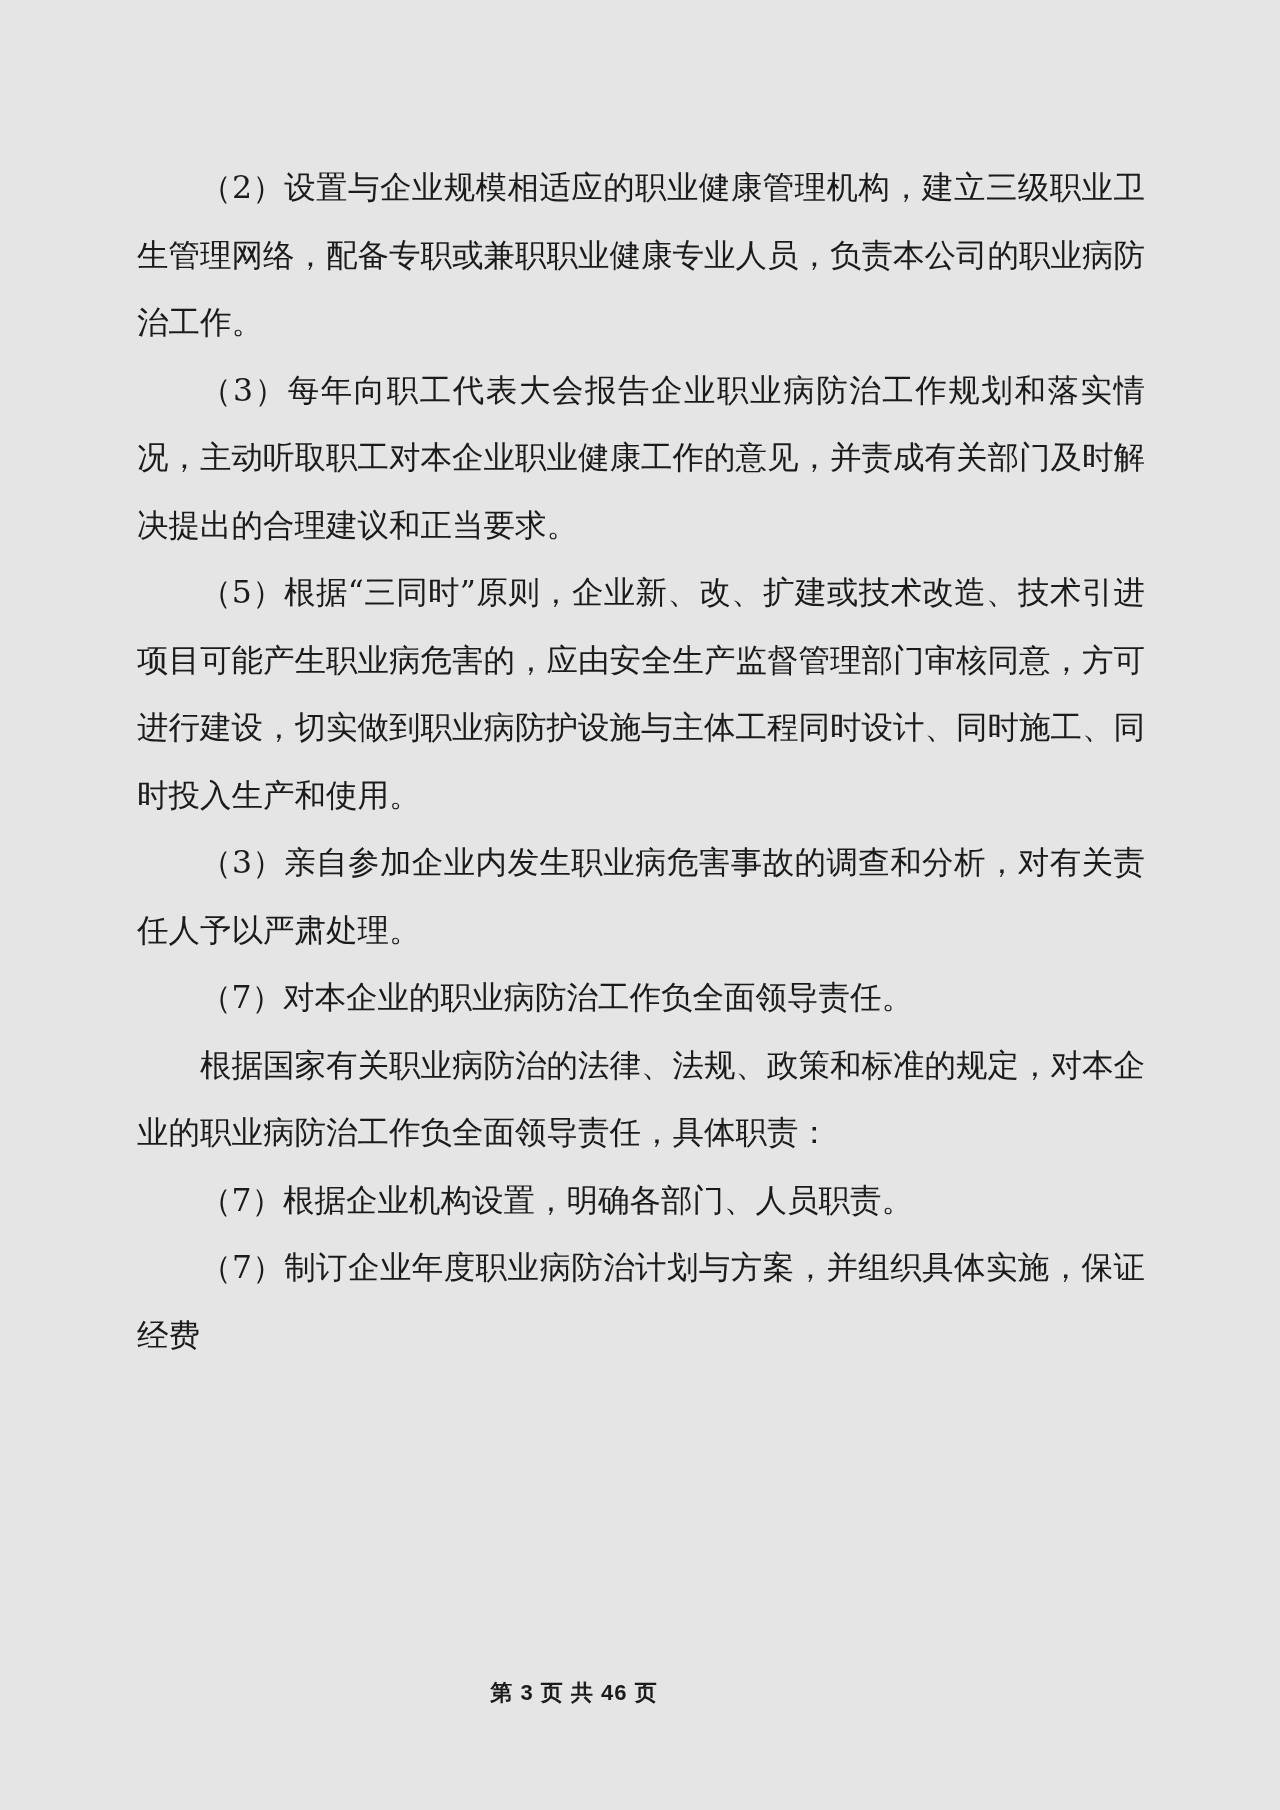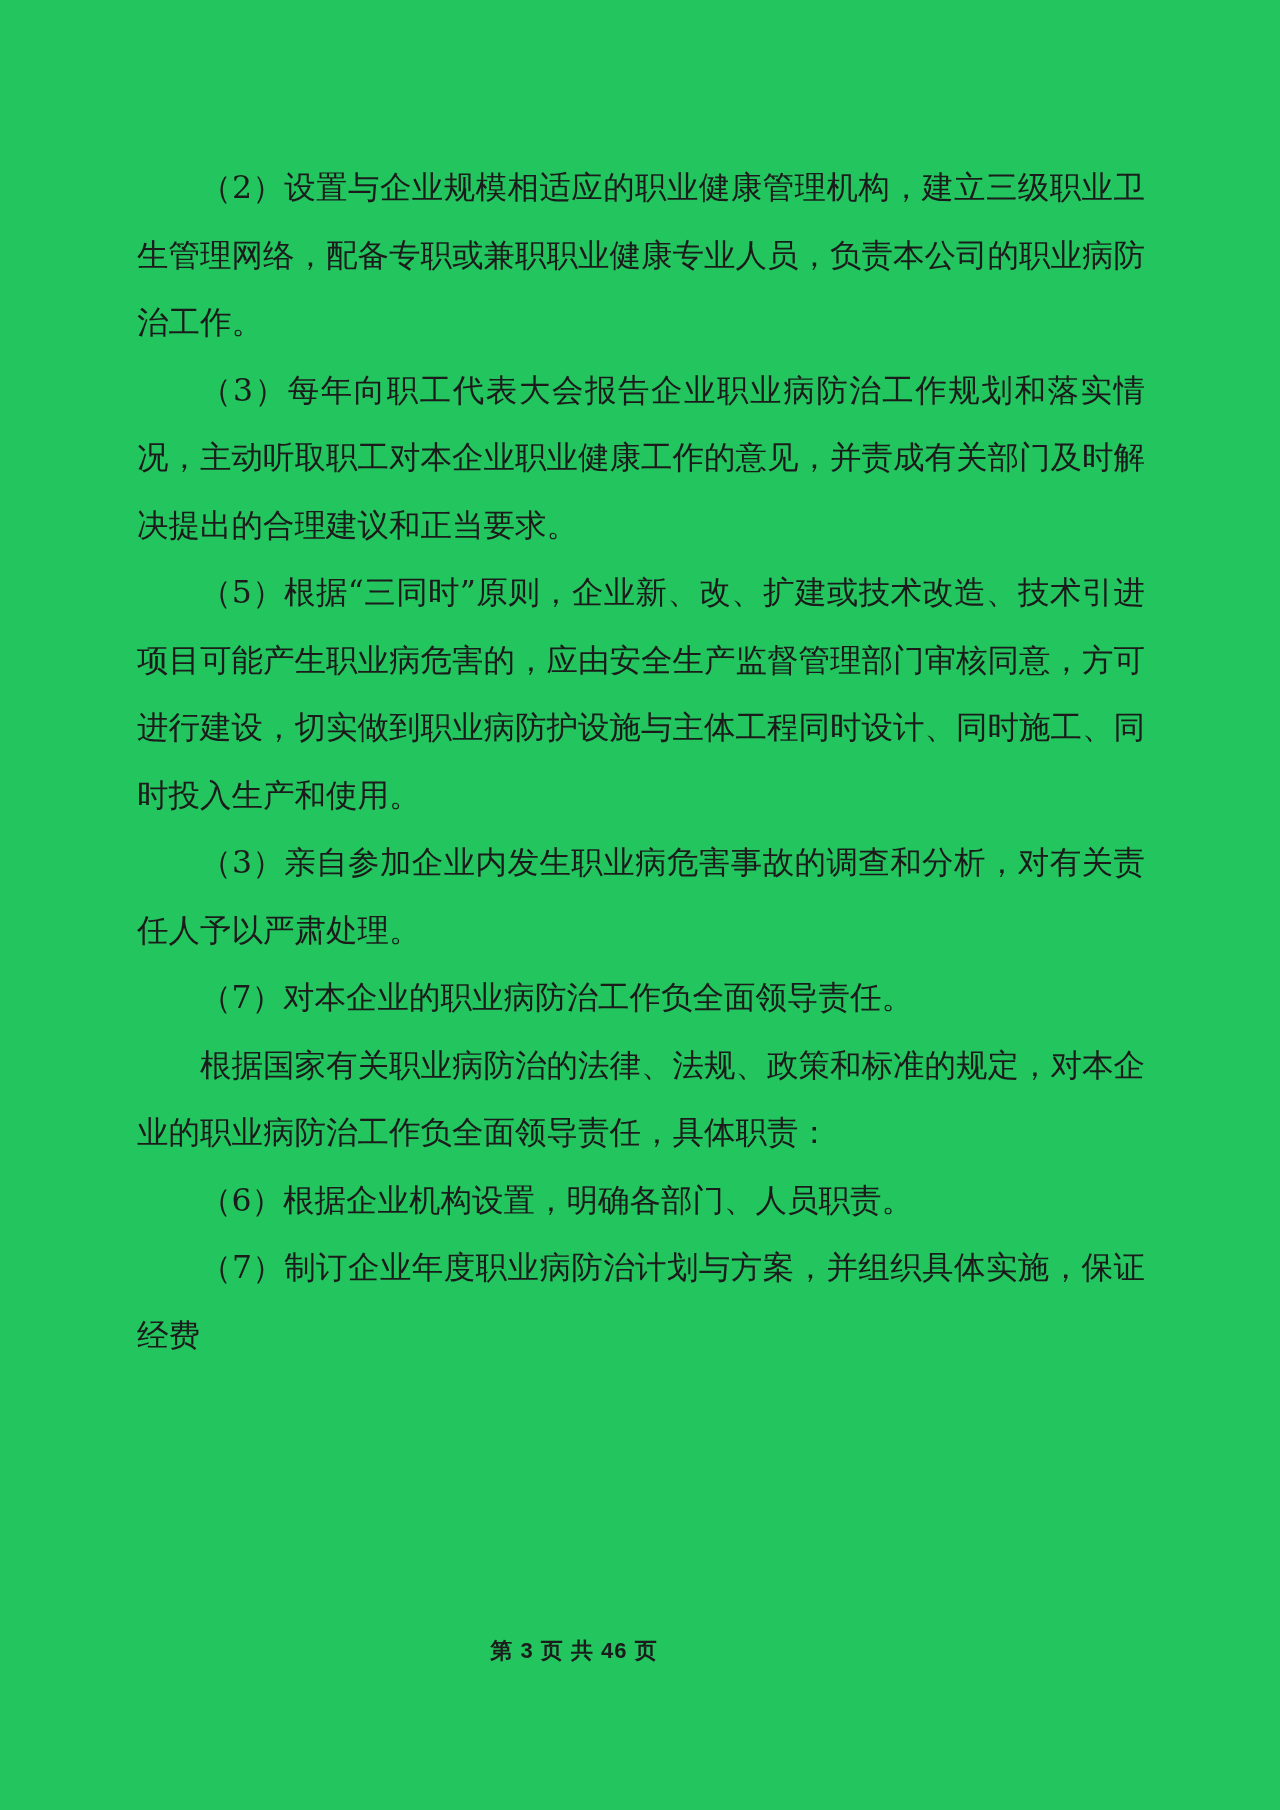--- a/index.html
+++ b/index.html
@@ -4,21 +4,21 @@
 <style>
   html, body {
     margin: 0;
     padding: 0;
     background: #ffffff;
   }
   .page {
     position: relative;
     width: 1280px;
     height: 1810px;
-    background: #22c55e;
+    background: #e5e5e5;
     overflow: hidden;
   }
   .content {
     position: absolute;
     left: 137px;
     top: 154px;
     width: 1008px;
     font-family: "DejaVu Serif", "Liberation Serif", serif;
     font-size: 31.5px;
     line-height: 67.5px;
@@ -29,21 +29,21 @@
     letter-spacing: 0px;
   }
   .content p {
     margin: 0;
     padding: 0;
     text-indent: 63px;
   }
   .footer {
     position: absolute;
     left: 0;
-    top: 1637px;
+    top: 1679px;
     width: 1148px;
     text-align: center;
     font-family: "Liberation Sans", "DejaVu Sans", sans-serif;
     font-size: 22px;
     font-weight: 700;
     line-height: 28px;
     color: #1b1b1b;
     letter-spacing: 1px;
   }
 </style>
@@ -51,19 +51,19 @@
 <body>
 
 <div class="page">
   <div class="content">
     <p>（2）设置与企业规模相适应的职业健康管理机构，建立三级职业卫生管理网络，配备专职或兼职职业健康专业人员，负责本公司的职业病防治工作。</p>
     <p>（3）每年向职工代表大会报告企业职业病防治工作规划和落实情况，主动听取职工对本企业职业健康工作的意见，并责成有关部门及时解决提出的合理建议和正当要求。</p>
     <p>（5）根据“三同时”原则，企业新、改、扩建或技术改造、技术引进项目可能产生职业病危害的，应由安全生产监督管理部门审核同意，方可进行建设，切实做到职业病防护设施与主体工程同时设计、同时施工、同时投入生产和使用。</p>
     <p>（3）亲自参加企业内发生职业病危害事故的调查和分析，对有关责任人予以严肃处理。</p>
     <p>（7）对本企业的职业病防治工作负全面领导责任。</p>
     <p>根据国家有关职业病防治的法律、法规、政策和标准的规定，对本企业的职业病防治工作负全面领导责任，具体职责：</p>
-    <p>（6）根据企业机构设置，明确各部门、人员职责。</p>
+    <p>（7）根据企业机构设置，明确各部门、人员职责。</p>
     <p>（7）制订企业年度职业病防治计划与方案，并组织具体实施，保证经费</p>
   </div>
   <div class="footer">
     <span>第 3 页 共 46 页</span>
   </div>
 </div>
 
 </body></html>

